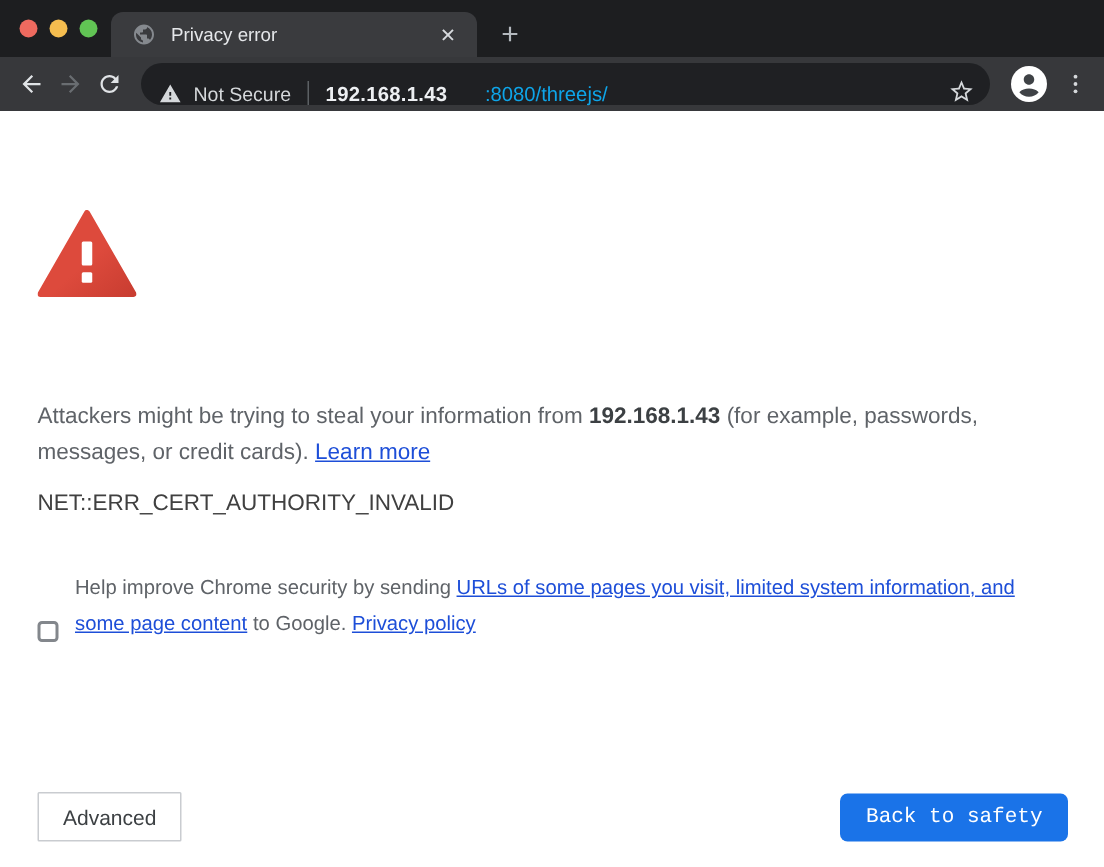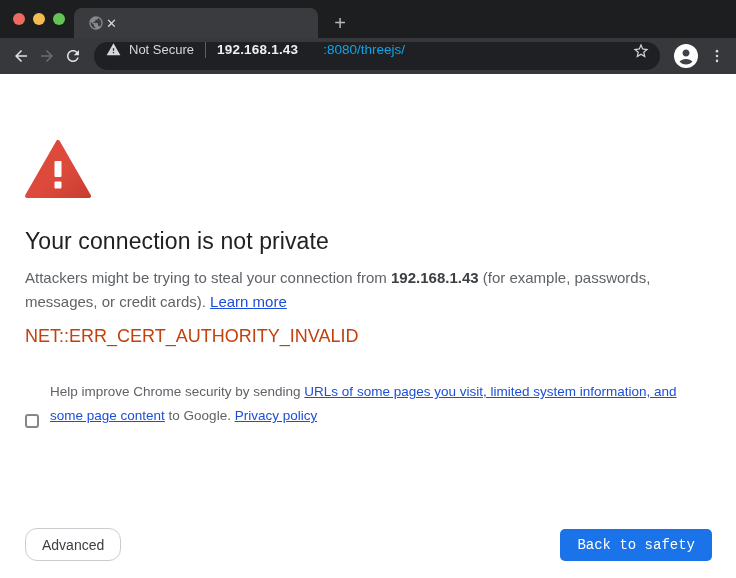--- a/index.html
+++ b/index.html
@@ -69,21 +69,21 @@
     background: none; border: none;
     display: flex; align-items: center; justify-content: center;
     cursor: pointer; flex: none;
   }
   .omnibox {
     flex: 1;
     height: 28px;
     margin: 0 8px;
     background: #1f2023;
     border-radius: 14px;
-    display: flex; align-items: flex-start;
+    display: flex; align-items: flex-end;
     padding: 0 10px 0 12px;
     cursor: text;
   }
   .chip-label { margin-left: 8px; font-size: 13px; color: #d5d8db; }
   .omni-divider { width: 1px; height: 16px; background: #5c6064; margin: 0 11px; flex: none; }
   .url { font-size: 13.5px; white-space: nowrap; }
   .url-origin { color: #edeff2; font-weight: 700; letter-spacing: .2px; }
   .url-path { color: #0ea5e9; padding-left: 25px; }
   .omni-spacer { flex: 1; }
   .star-btn { background: none; border: none; display: flex; cursor: pointer; padding: 0; }
@@ -110,21 +110,21 @@
   }
   .desc {
     position: absolute; left: 25px; top: 192px;
     width: 684px;
     font-size: 15px; line-height: 24px; color: #5f6368;
   }
   .desc b { color: #3c4043; font-weight: 700; }
   .inline-link { color: #1d4ed8; text-decoration: underline; cursor: pointer; }
   .error-code {
     position: absolute; left: 25px; top: 253px;
-    font-size: 18px; line-height: 18px; color: #c2410c;
+    font-size: 15px; line-height: 18px; color: #404040;
   }
   .report {
     position: absolute; left: 25px; top: 306px;
     display: flex; align-items: flex-end;
   }
   .checkbox {
     width: 14px; height: 14px;
     border: 2px solid #83878c; border-radius: 3px;
     background: #fff;
     margin-top: 5px; margin-right: 11px;
@@ -134,21 +134,21 @@
     width: 642px;
     font-size: 13.5px; line-height: 24px; color: #5f6368;
   }
   .footer {
     position: absolute; left: 25px; right: 24px; top: 454px;
     display: flex; justify-content: space-between; align-items: center;
   }
   .btn-secondary {
     background: #fff;
     border: 1px solid #c9ccd0;
-    border-radius: 12px;
+    border-radius: 1px;
     color: #3c4043;
     font-size: 14px;
     font-family: "Liberation Sans", sans-serif;
     padding: 0 16px; height: 33px;
     cursor: pointer;
   }
   .btn-primary {
     background: #1a73e8;
     border: none;
     border-radius: 5px;
@@ -168,20 +168,21 @@
     <button class="light yellow"></button>
     <button class="light green"></button>
   </div>
 
   <div class="tab">
     <span style="display:flex;">
       <svg width="16" height="16" viewBox="0 0 24 24">
         <path fill="#85898e" d="M12 2C6.48 2 2 6.48 2 12s4.48 10 10 10 10-4.48 10-10S17.52 2 12 2zm-1 17.93c-3.95-.49-7-3.85-7-7.93 0-.62.08-1.21.21-1.79L9 15v1c0 1.1.9 2 2 2v1.93zm6.9-2.54c-.26-.81-1-1.39-1.9-1.39h-1v-3c0-.55-.45-1-1-1H8v-2h2c.55 0 1-.45 1-1V7h2c1.1 0 2-.9 2-2v-.41c2.93 1.19 5 4.06 5 7.41 0 2.08-.8 3.97-2.1 5.39z"></path>
       </svg>
     </span>
+    <span class="tab-title">Privacy error</span>
     <button class="tab-close">✕</button>
   </div>
 
   <button class="newtab">+</button>
 </div>
 
 <div class="toolbar">
   <button class="nav-btn">
     <svg width="18" height="18" viewBox="0 0 24 24">
       <path fill="#e0e3e6" d="M20 11H7.83l5.59-5.59L12 4l-8 8 8 8 1.41-1.41L7.83 13H20v-2z"></path>
@@ -239,23 +240,22 @@
           <stop offset="55%" stop-color="#dd4a3c"></stop>
           <stop offset="100%" stop-color="#c93d31"></stop>
         </linearGradient>
       </defs>
       <polygon points="33,2 64,56 2,56" fill="url(#triGrad)" stroke="url(#triGrad)" stroke-width="4" stroke-linejoin="round"></polygon>
       <rect x="29.5" y="21" width="7" height="16" rx="1" fill="#fff"></rect>
       <rect x="29.5" y="41.5" width="7" height="7" rx="1" fill="#fff"></rect>
     </svg>
   </div>
 
-  <h1>Your connection is not private</h1>
-
-  <p class="desc"><span>Attackers might be trying to steal your connection from </span><b>192.168.1.43</b><span> (for example, passwords, messages, or credit cards). </span><a class="inline-link">Learn more</a></p>
+
+  <p class="desc"><span>Attackers might be trying to steal your information from </span><b>192.168.1.43</b><span> (for example, passwords, messages, or credit cards). </span><a class="inline-link">Learn more</a></p>
 
   <div class="error-code">NET::ERR_CERT_AUTHORITY_INVALID</div>
 
   <div class="report">
     <button class="checkbox" aria-checked="false"></button>
     <div class="report-label"><span>Help improve Chrome security by sending </span><a class="inline-link">URLs of some pages you visit, limited system information, and some page content</a><span> to Google. </span><a class="inline-link">Privacy policy</a></div>
   </div>
 
   <div class="footer">
     <button class="btn-secondary">Advanced</button>

